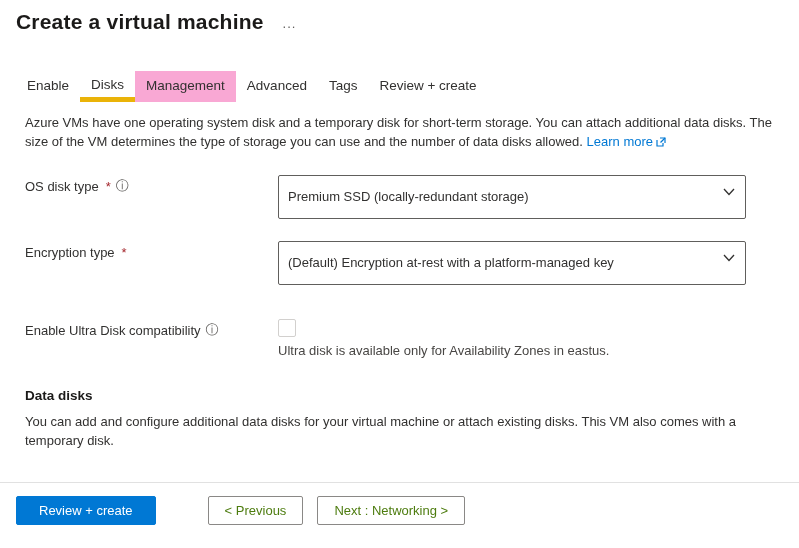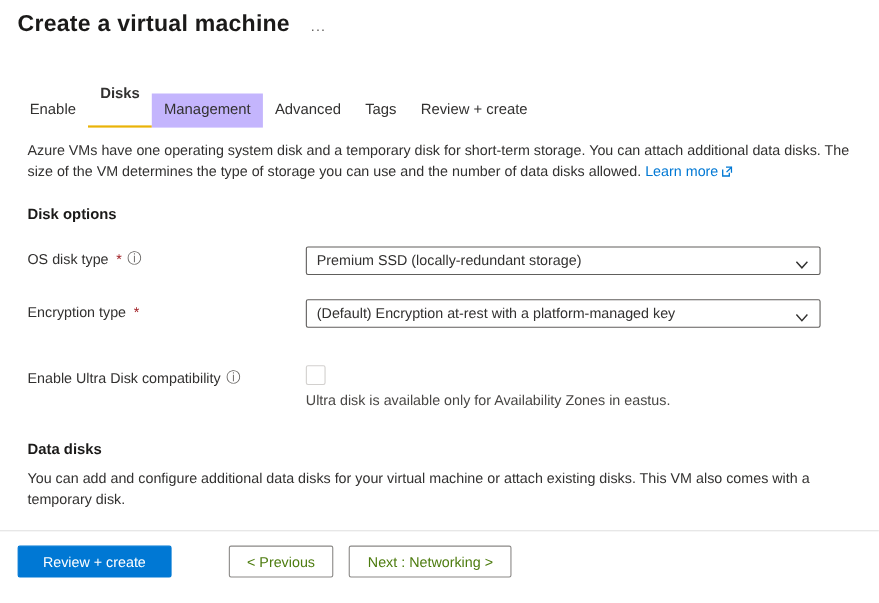--- a/index.html
+++ b/index.html
@@ -36,25 +36,25 @@
   
   .tabs {
     display:flex; align-items:flex-end;
     margin:36px 0 0 16px;
   }
   .tab {
     font-size:13.5px; padding:7px 11px 9px 11px;
     color:#323130; cursor:pointer; white-space:nowrap;
   }
   .tab.active {
-    font-weight:700;
-    border-bottom:2px solid #eab308;
-    padding-bottom:22px;
-  }
-  .tab.hovered { background:#c4b5fd; }
+    font-weight:400;
+    border-bottom:5px solid #eab308;
+    padding-bottom:5px;
+  }
+  .tab.hovered { background:#f9a8d4; }
   
   .inner { padding:0 26px 0 25px; }
   .intro {
     font-size:13px; line-height:1.45;
     margin:12px 0 0 0; max-width:748px;
   }
   .link { color:#0078d4; text-decoration:none; cursor:pointer; }
   .ext-icon { display:inline-block; vertical-align:-1px; margin-left:3px; }
   .section-heading {
     font-weight:700; font-size:13.5px; color:#1b1a19;
@@ -65,21 +65,21 @@
   .field-label {
     width:253px; font-size:13px; padding-top:4px;
     display:flex; align-items:flex-start; gap:5px;
   }
   .required { color:#a4262c; margin-left:2px; }
   .info-icon {
     color:#605e5c; font-size:13px; line-height:1; cursor:pointer;
   }
   .control-col { width:468px; }
   .dropdown {
-    width:468px; height:26px;
+    width:468px; height:44px;
     border:1px solid #605e5c; border-radius:2px;
     background:#fff;
     display:flex; align-items:center;
     padding:0 30px 0 9px;
     font-size:13px; position:relative; cursor:pointer;
   }
   .chevron {
     position:absolute; right:10px; top:8px;
   }
   .checkbox {
@@ -146,21 +146,20 @@
     <div class="inner">
 
       <p class="intro"><span>Azure VMs have one operating system disk and a temporary disk for short-term storage. You can attach additional data disks. The size of the VM determines the type of storage you can use and the number of data disks allowed.</span>
         <a class="link"><span>Learn more</span><span class="ext-icon"><svg width="10" height="10" viewBox="0 0 10 10">
                 <path d="M1 3 v6 h6 v-3" fill="none" stroke="#0078d4" stroke-width="1.2"></path>
                 <path d="M4 1 h5 v5" fill="none" stroke="#0078d4" stroke-width="1.2"></path>
                 <path d="M9 1 L4.5 5.5" stroke="#0078d4" stroke-width="1.2"></path>
               </svg></span></a>
       </p>
 
-      <div class="section-heading">Disk options</div>
 
       <div class="field-row">
         <div class="field-label">
           <span>OS disk type</span>
             <span class="required">*</span>
           <span class="info-icon">ⓘ</span>
         </div>
         <div class="control-col">
           <div class="dropdown">
             <span>Premium SSD (locally-redundant storage)</span>

